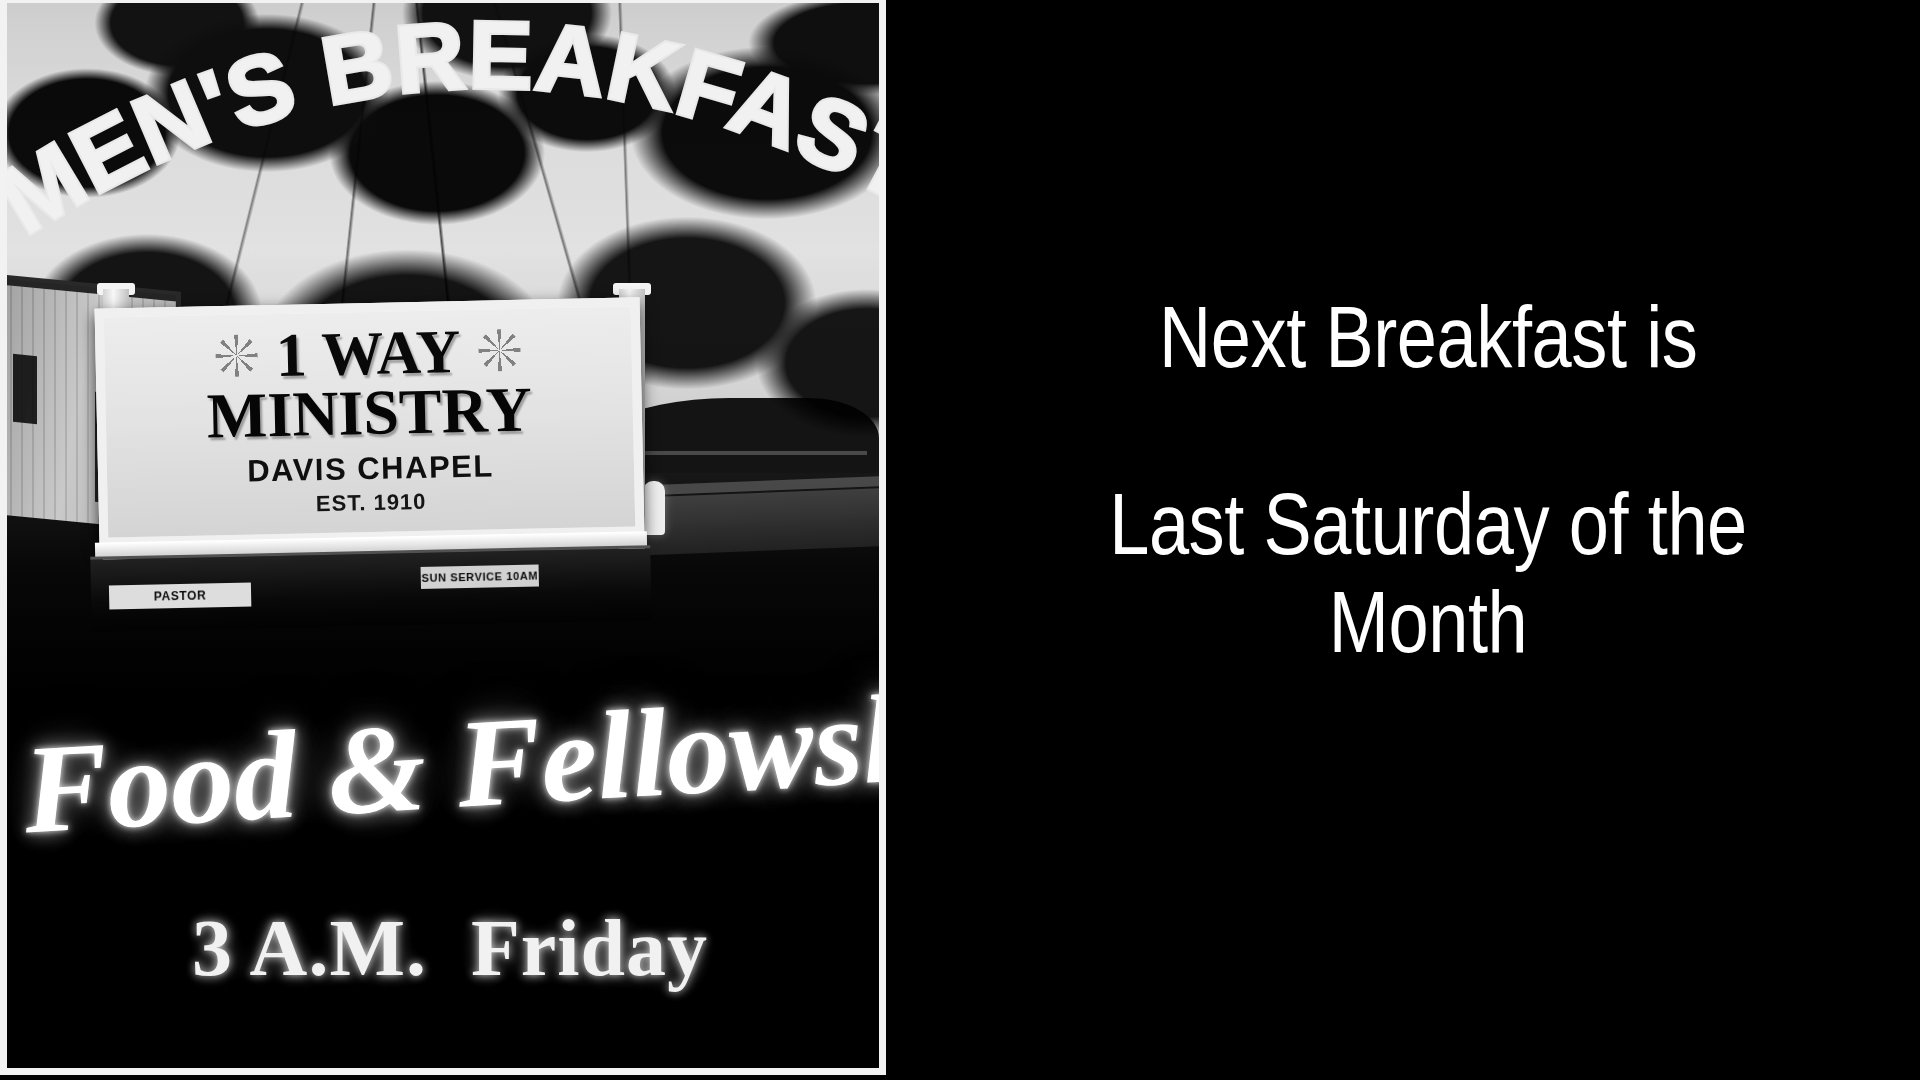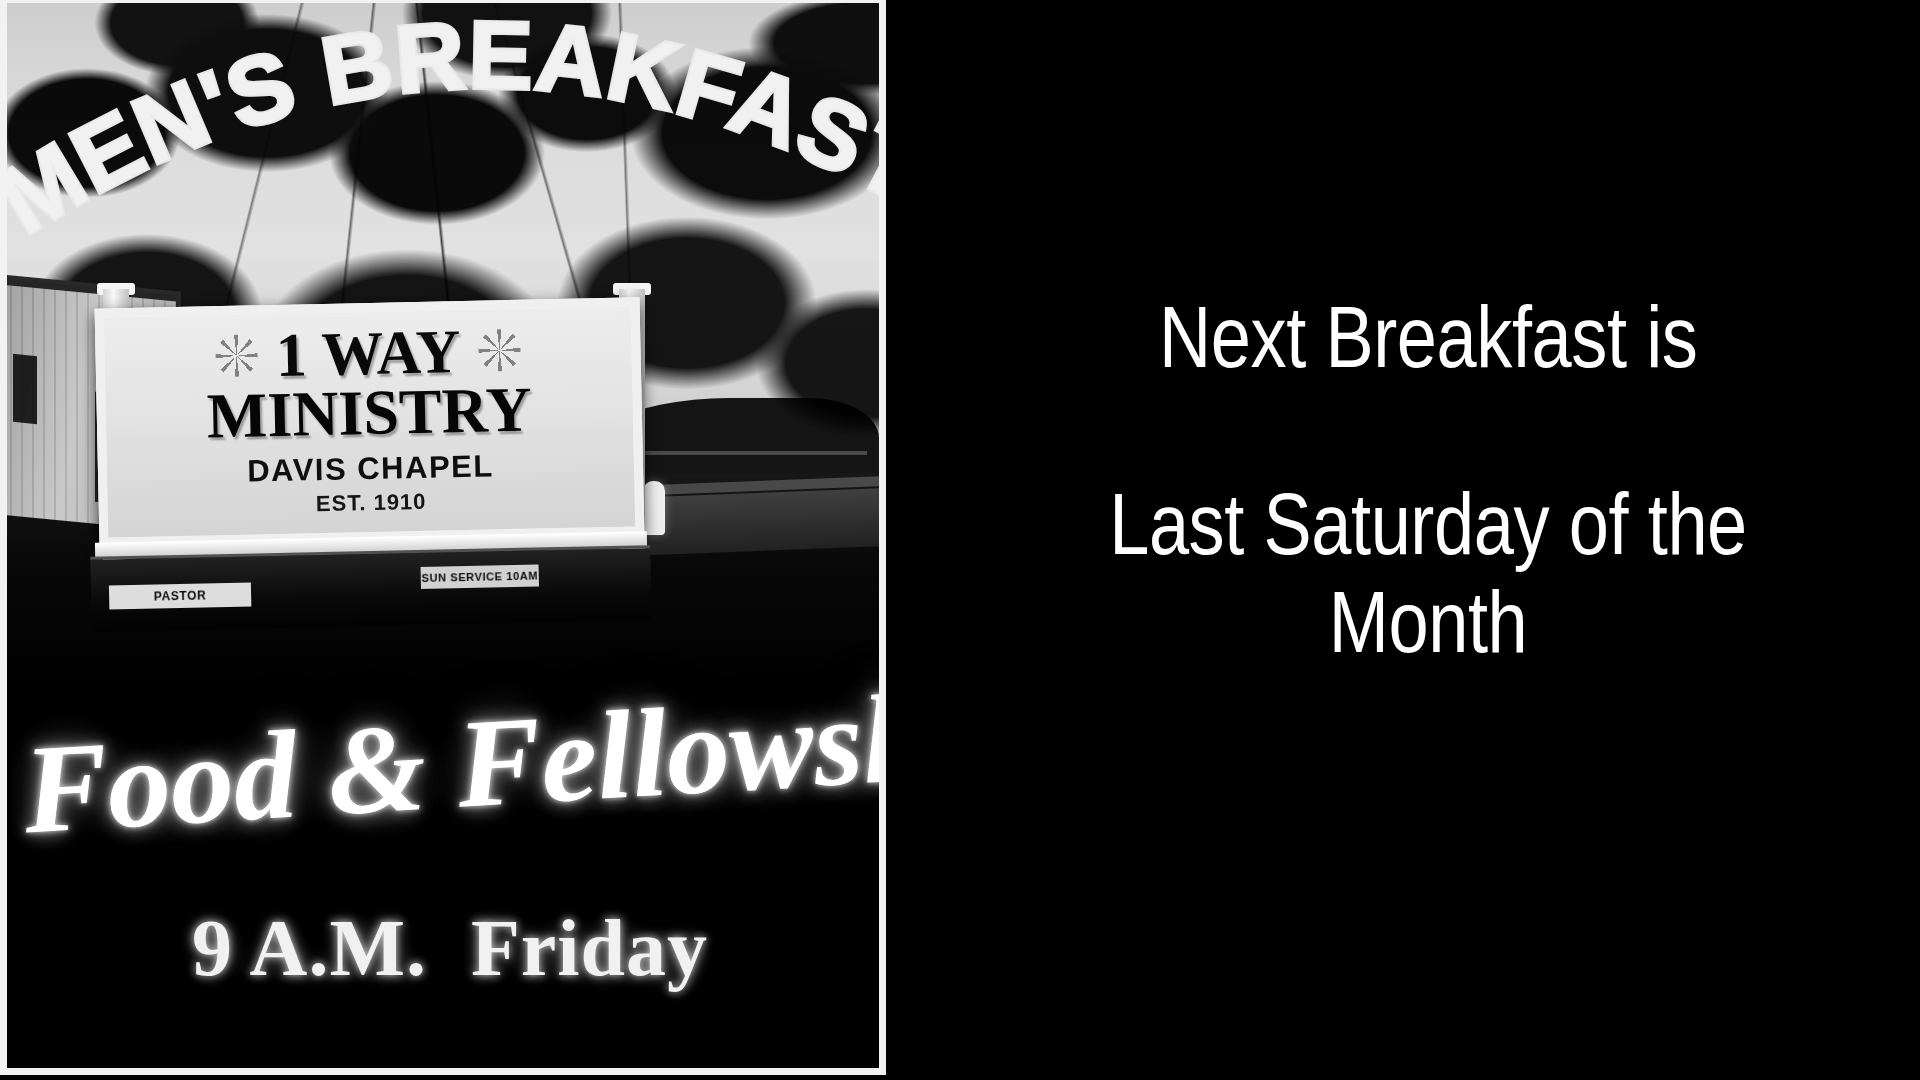--- a/index.html
+++ b/index.html
@@ -493,21 +493,21 @@
           <path id="arcPath" d="M 18,235 Q 440,-40 870,190" fill="none"></path>
         </defs>
         <text>
           <textPath href="#arcPath" startOffset="0%" id="arcText">MEN'S BREAKFAST</textPath>
         </text>
       </svg>
 
       <div id="food-fellowship">Food &amp; Fellowship</div>
 
       <div id="time-line">
-        <span>9 A.M.</span><span class="gap"></span><span>Friday</span>
+        <span>3 A.M.</span><span class="gap"></span><span>Friday</span>
       </div>
 
     </div>
   </div>
 
   <div id="text-panel">
     <div class="headline-white">Next Breakfast is</div>
     <div class="headline-white wrap">Last Saturday of the Month</div>
   </div>
 

